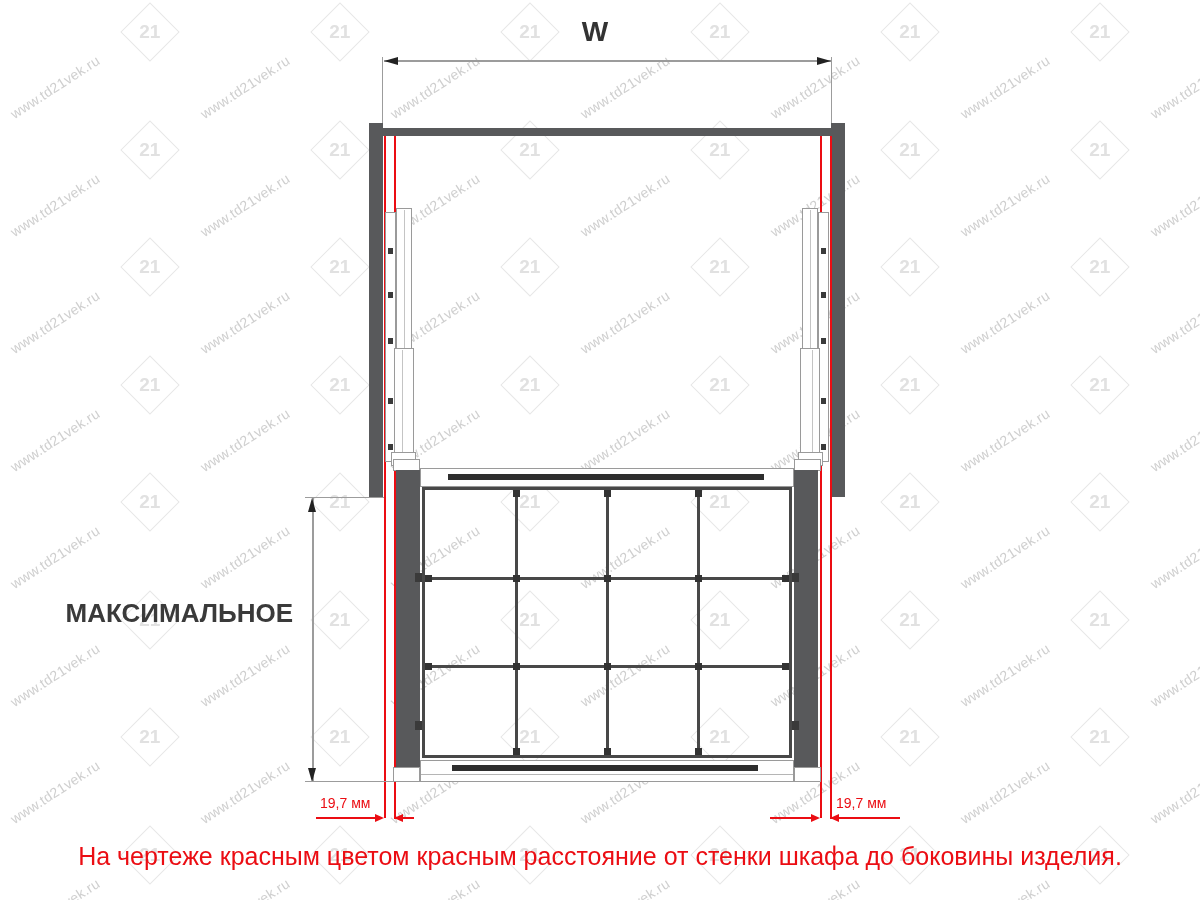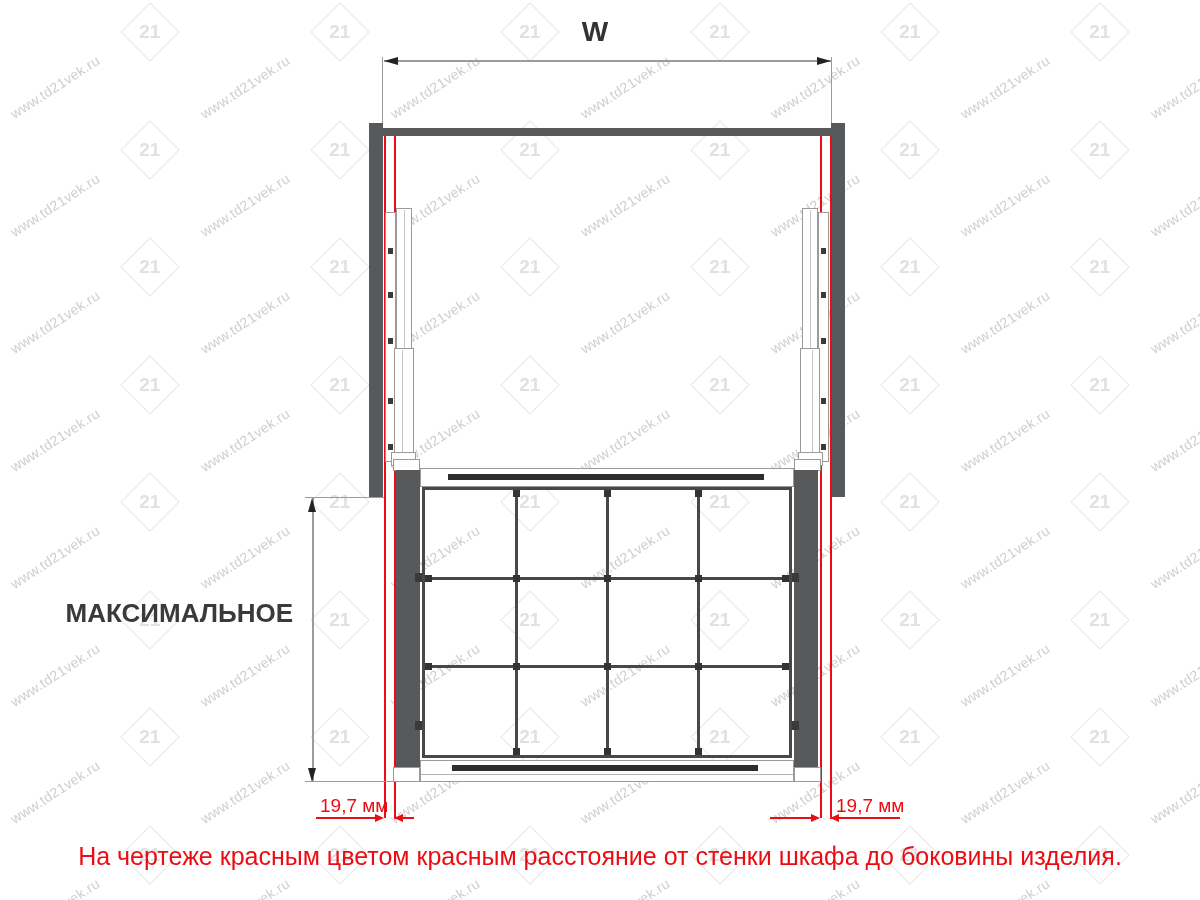--- a/index.html
+++ b/index.html
@@ -41,21 +41,21 @@
   .arr-up    { border-left:4.5px solid transparent; border-right:4.5px solid transparent; border-bottom:14px solid #222; }
   .arr-down  { border-left:4.5px solid transparent; border-right:4.5px solid transparent; border-top:14px solid #222; }
   .r-arr-right { border-top:4px solid transparent; border-bottom:4px solid transparent; border-left:9px solid #eb0d13; }
   .r-arr-left  { border-top:4px solid transparent; border-bottom:4px solid transparent; border-right:9px solid #eb0d13; }
 
   #labels { position:absolute; inset:0; z-index:2; }
   #max-ext-label { position:absolute; left:40px; top:596px; width:253px; text-align:right;
                    font-size:26px; line-height:34px; font-weight:bold; color:#3a3a3a; }
   #footnote { position:absolute; left:0; top:842px; width:1200px; text-align:center;
               font-size:25px; color:#eb0d13; }
-  .clr-label { position:absolute; font-size:19px; color:#eb0d13; white-space:nowrap; }
+  .clr-label { position:absolute; font-size:14px; color:#eb0d13; white-space:nowrap; }
 </style>
 </head>
 <body>
 
 <div id="stage">
 
   <div id="watermark-layer">
       <div class="wm-logo" style="left: 150px; top: 32px;">
         <span class="wm-logo-text">21</span>
       </div>

